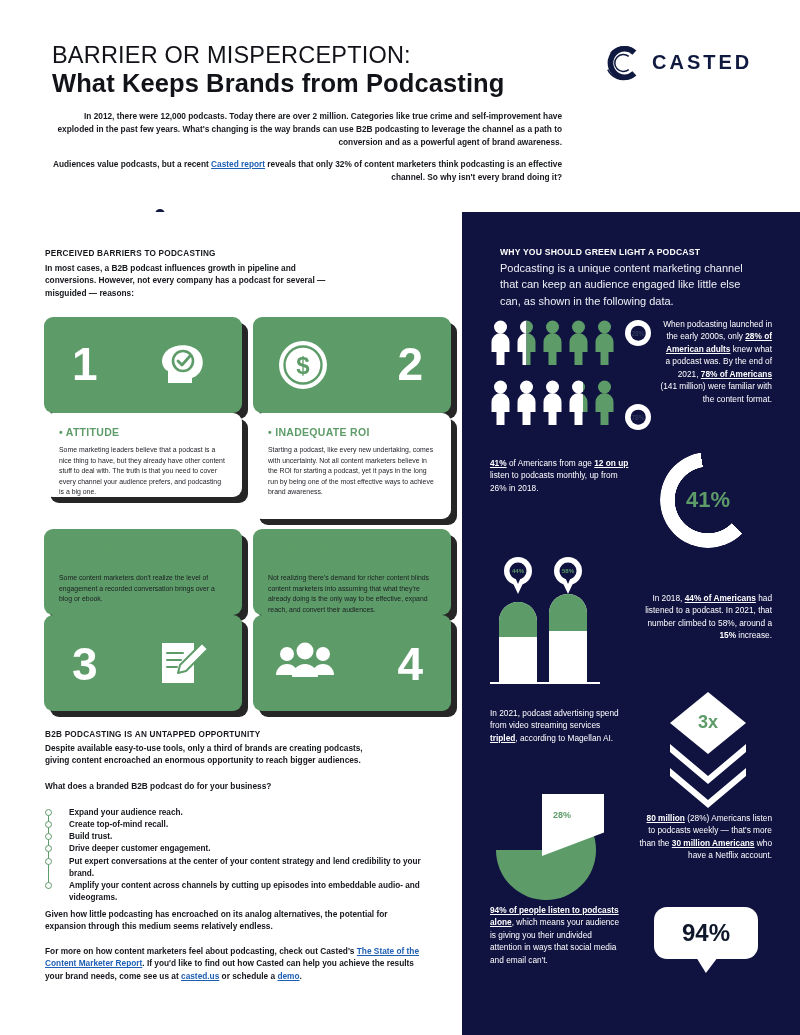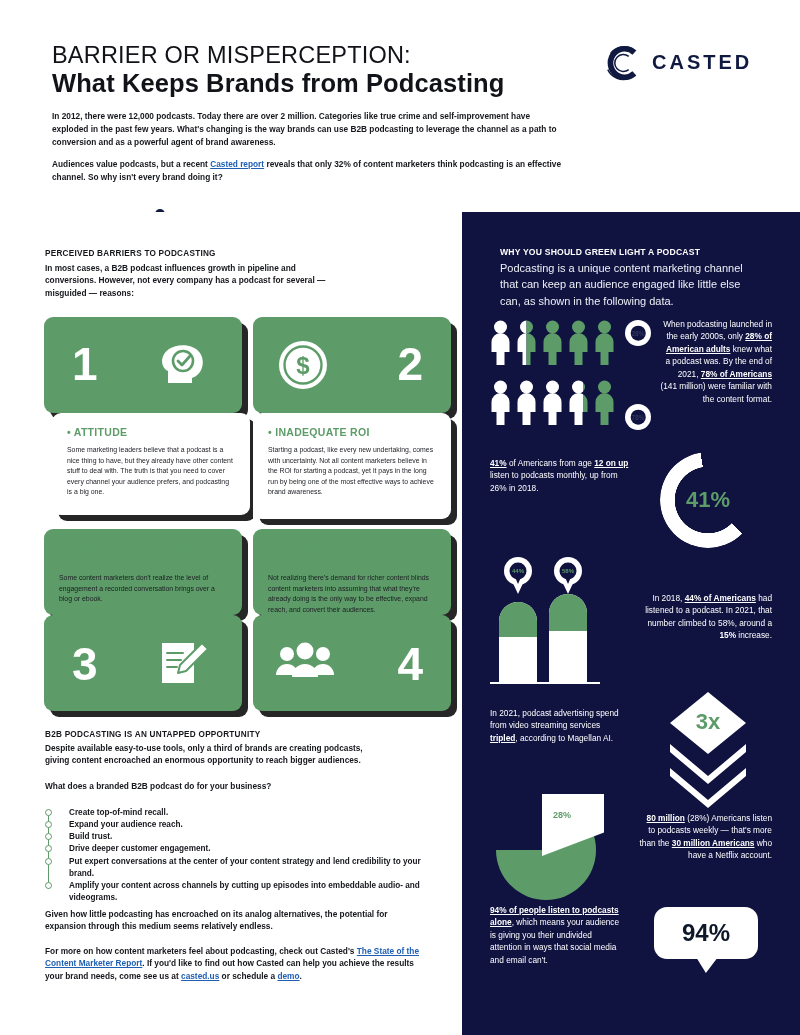--- a/index.html
+++ b/index.html
@@ -21,21 +21,21 @@
   .title-line1 {
     font-size: 23.5px; font-weight: normal; letter-spacing: 0.2px;
     color: #111318; line-height: 1.12;
   }
   .title-line2 {
     font-size: 25.5px; font-weight: bold; letter-spacing: 0.1px;
     color: #111318; line-height: 1.16; margin-top: 1px;
   }
   .intro-p {
     position: absolute; left: 52px; width: 510px;
-    font-size: 8.3px; line-height: 1.55; color: #15171c; font-weight: bold;
+    font-size: 8.3px; line-height: 1.55; color: #15171c; font-weight: bold; text-align: right;
   }
   .intro-p1 { top: 110px; }
   .intro-p2 { top: 158px; }
   .link { color: #1e5fb4; text-decoration: underline; }
 
   
   .logo { position: absolute; left: 604px; top: 42px; width: 166px; height: 44px; }
   .logo-mark { position: absolute; left: 0; top: 2px; width: 38px; height: 38px; }
   .logo-text {
     position: absolute; left: 48px; top: 9px;
@@ -197,21 +197,21 @@
   .bar-base { position: absolute; height: 2px; background: #ffffff; }
 
   
   .chev { position: absolute; width: 76px; height: 44px; }
   .chev-top {
     position: absolute; left: 0; top: 0; width: 76px; height: 62px;
     background: #ffffff;
     clip-path: polygon(50% 0, 100% 50%, 50% 100%, 0 50%);
     display: flex; align-items: center; justify-content: center;
   }
-  .chev-label { font-size: 22px; font-weight: bold; color: #5d9c68; margin-top: -2px; }
+  .chev-label { font-size: 18px; font-weight: bold; color: #5d9c68; margin-top: -2px; }
   .chev-v {
     position: absolute; width: 76px; height: 40px; background: #ffffff;
     clip-path: polygon(50% 100%, 100% 20%, 100% 0, 50% 80%, 0 0, 0 20%);
   }
 
   
   .pie-wrap { position: absolute; width: 108px; height: 108px; }
   .pie-main {
     position: absolute; left: 0; top: 6px; width: 100px; height: 100px;
     border-radius: 50%;
@@ -290,21 +290,21 @@
         <div class="card-num" style="left:28px; top:24px;">1</div>
         <div class="icon-tile" style="left:112px; top:20px; width:56px; height:56px;">
           <svg viewBox="0 0 56 56" width="56" height="56">
             <path d="M12 46 L12 34 C4 30 4 18 13 12 C22 6 38 7 44 16 C50 25 46 38 36 41 L36 46 Z" fill="#ffffff"></path>
             <circle cx="27" cy="24" r="10" fill="none" stroke="#5d9c68" stroke-width="2.6"></circle>
             <path d="M22 24 l4 4 l8 -9" fill="none" stroke="#5d9c68" stroke-width="2.8" stroke-linecap="round" stroke-linejoin="round"></path>
           </svg>
         </div>
       </div>
 
-      <div class="card card-white" style="left:8px; top:96px; height:102px;">
+      <div class="card card-white" style="left:0px; top:96px; height:84px;">
         <div class="card-text-wrap">
           <div class="card-title">• ATTITUDE</div>
           <div class="card-body">Some marketing leaders believe that a podcast is a nice thing to have, but they already have other content stuff to deal with. The truth is that you need to cover every channel your audience prefers, and podcasting is a big one.</div>
         </div>
         <div class="notch notch-bl"></div>
       </div>
 
       <div class="card card-green" style="left:209px; top:0px; height:96px;">
         <div class="card-num" style="right:28px; top:24px;">2</div>
         <div class="icon-tile" style="left:22px; top:20px; width:56px; height:56px;">
@@ -365,25 +365,25 @@
     </div>
 
     <div class="sec-head untapped-head">B2B PODCASTING IS AN UNTAPPED OPPORTUNITY</div>
     <div class="sec-body untapped-p1">Despite available easy-to-use tools, only a third of brands are creating podcasts, giving content encroached an enormous opportunity to reach bigger audiences.</div>
     <div class="sec-body untapped-q">What does a branded B2B podcast do for your business?</div>
 
     <div class="bullets">
       <div class="bullet-line"></div>
       <div class="bullet-row">
         <span class="bullet-dot"></span>
-        <span class="bullet-text">Create top-of-mind recall.</span>
+        <span class="bullet-text">Expand your audience reach.</span>
       </div>
       <div class="bullet-row">
         <span class="bullet-dot"></span>
-        <span class="bullet-text">Expand your audience reach.</span>
+        <span class="bullet-text">Create top-of-mind recall.</span>
       </div>
       <div class="bullet-row">
         <span class="bullet-dot"></span>
         <span class="bullet-text">Build trust.</span>
       </div>
       <div class="bullet-row">
         <span class="bullet-dot"></span>
         <span class="bullet-text">Drive deeper customer engagement.</span>
       </div>
       <div class="bullet-row">

